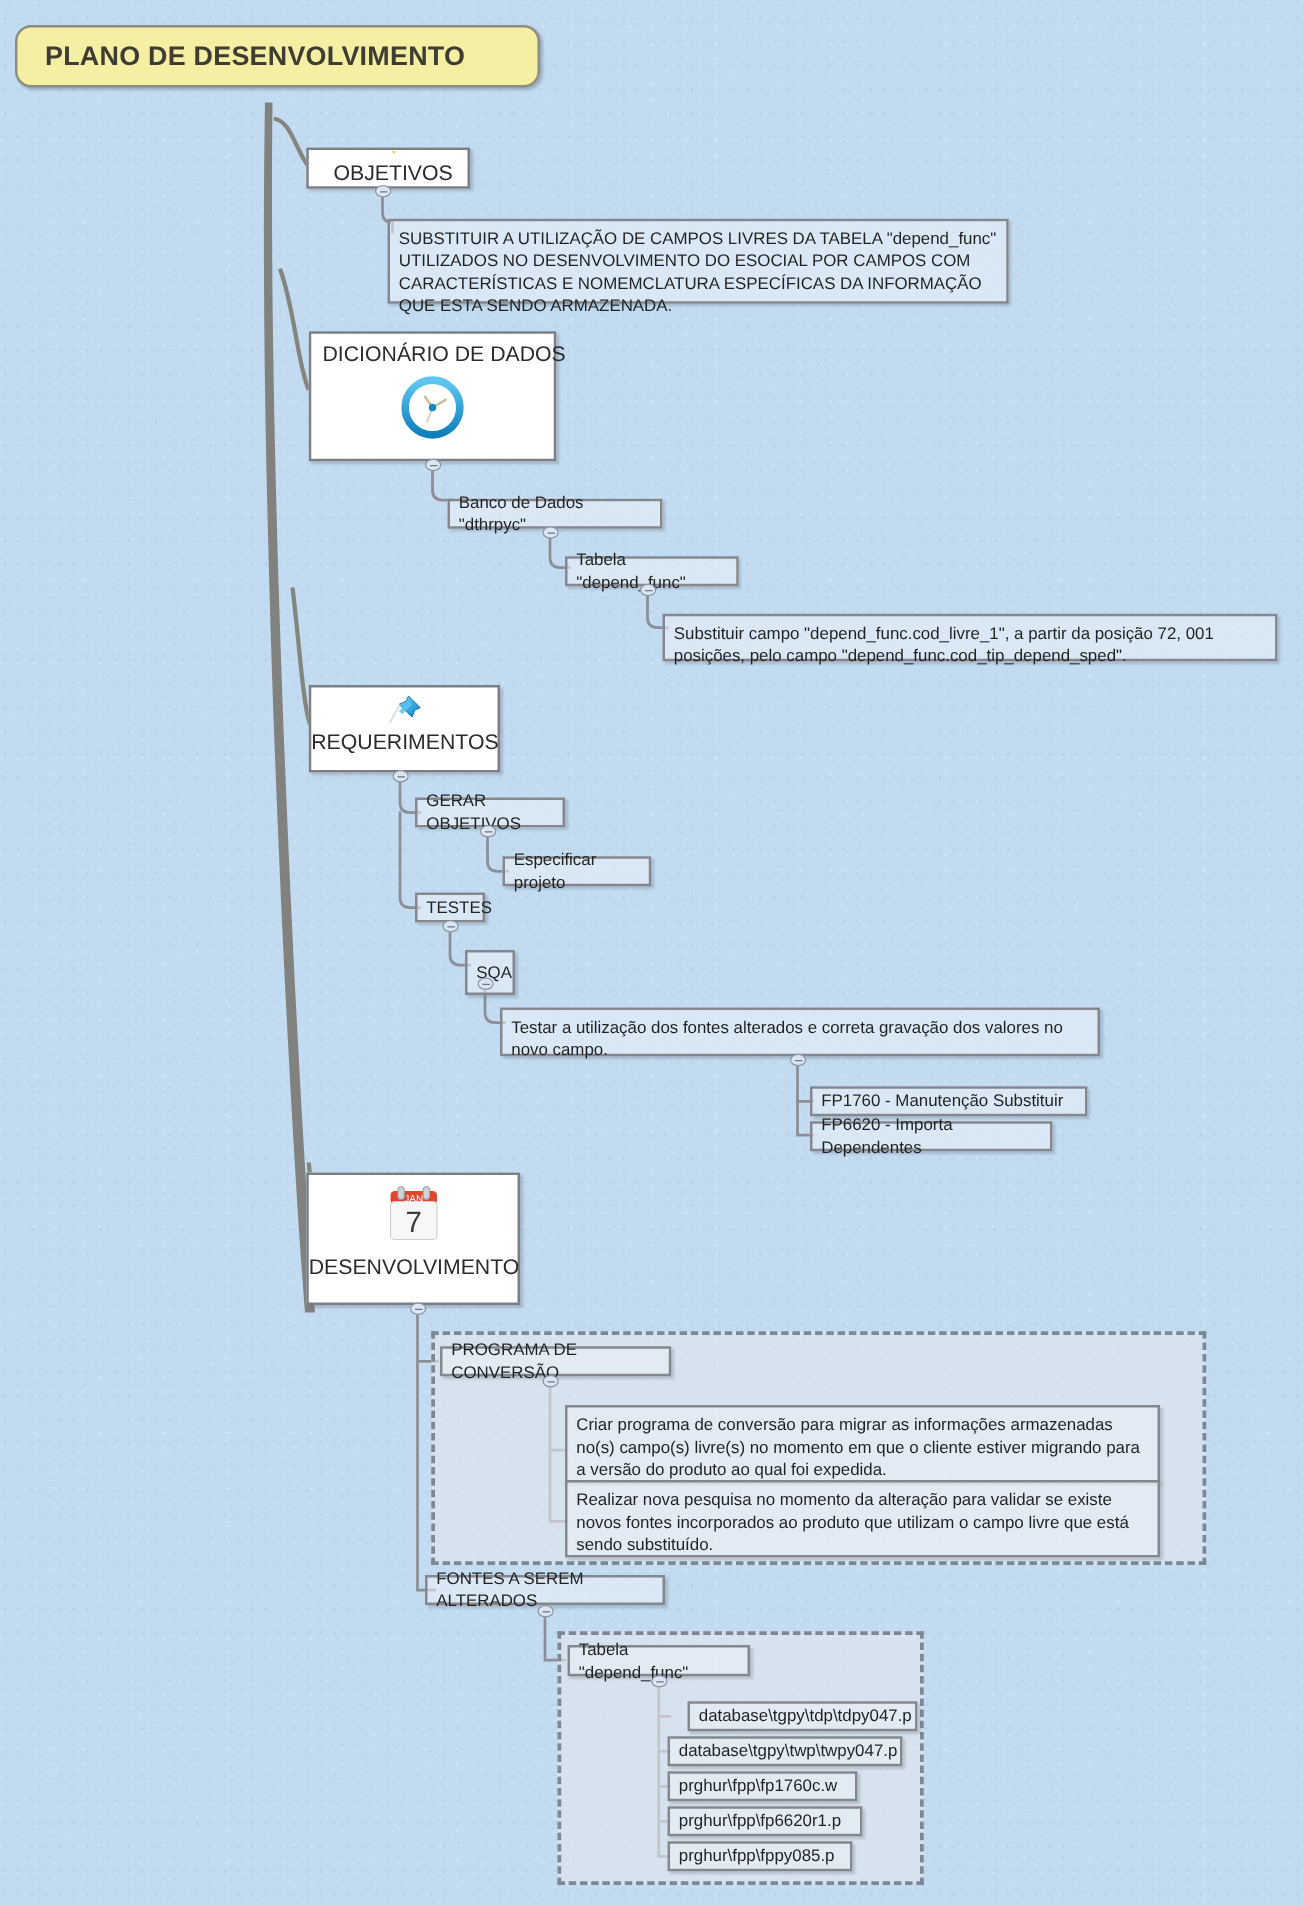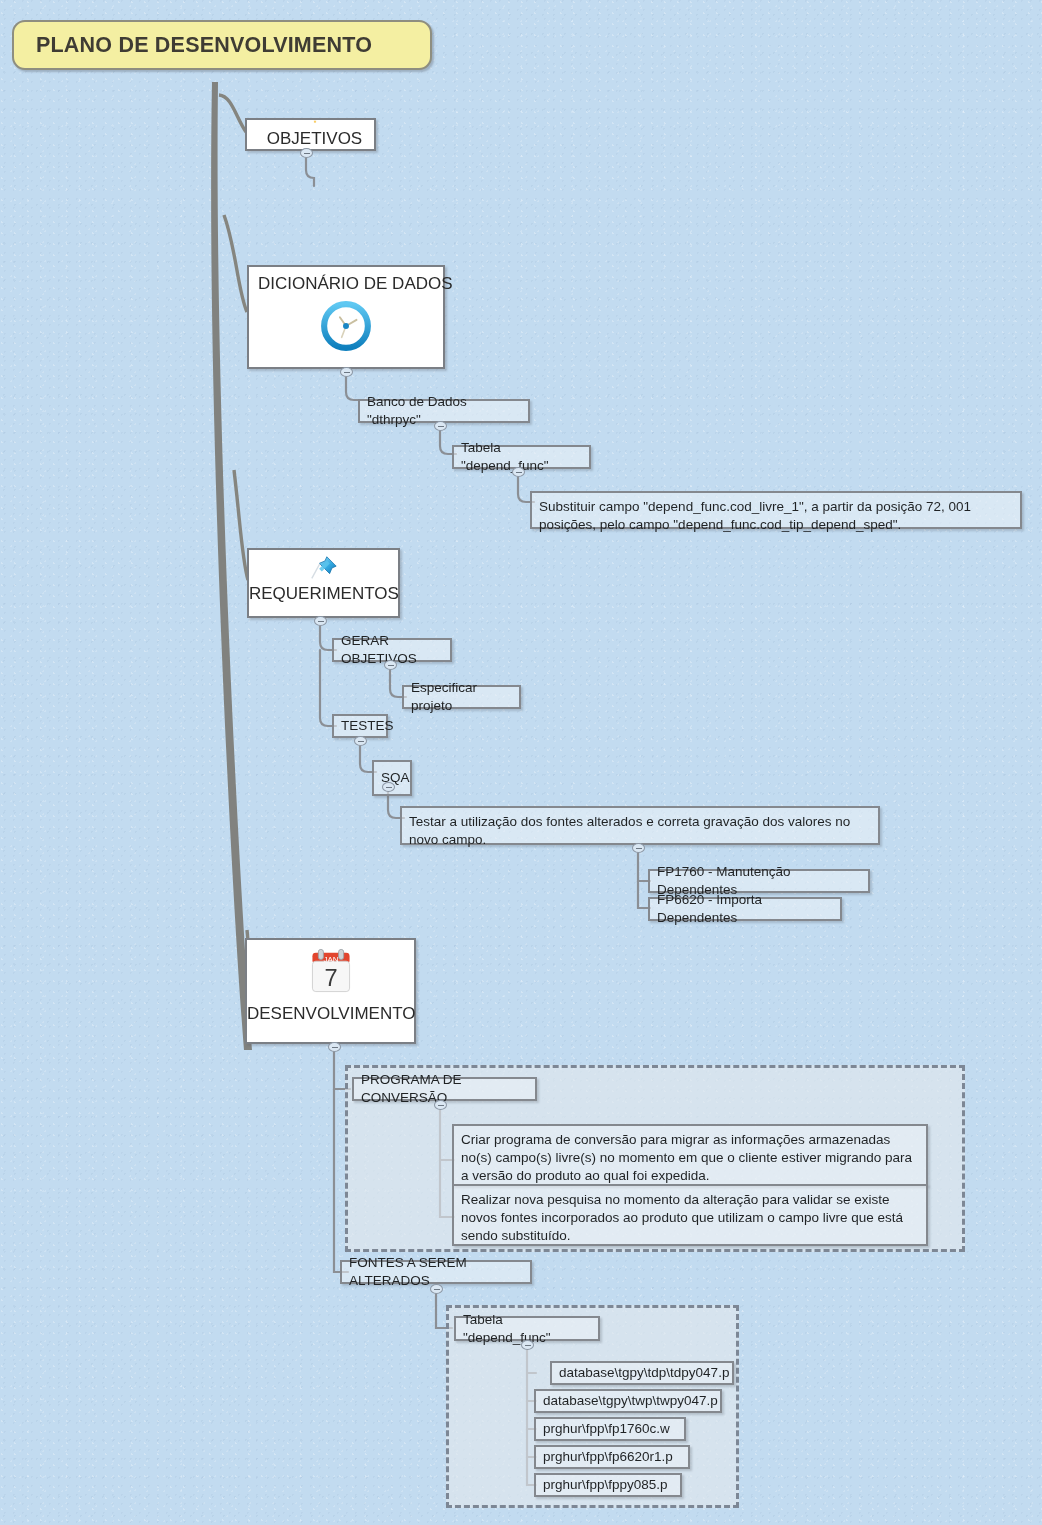--- a/index.html
+++ b/index.html
@@ -146,20 +146,23 @@
   </div>
 
   <div class="node card" style="left:245px;top:118px;width:131px;height:33px;display:flex;align-items:center;gap:6px;padding-left:8px;flex-direction:column;">
     <svg class="icon" width="22" height="22" viewBox="0 0 24 24">
       <polygon points="12,2.5 15,9 22,9.8 16.8,14.4 18.4,21.4 12,17.8 5.6,21.4 7.2,14.4 2,9.8 9,9" fill="#ffc22e" stroke="#e09a10" stroke-width="1"></polygon>
     </svg>
     <span class="caption">OBJETIVOS</span>
   </div>
   <div class="toggle" style="left:300px;top:148px;"></div>
 
+  <div class="node box multi" style="left:310px;top:175px;width:497px;height:68px;">
+    <span class="t">SUBSTITUIR A UTILIZAÇÃO DE CAMPOS LIVRES DA TABELA "depend_func" UTILIZADOS NO DESENVOLVIMENTO DO ESOCIAL POR CAMPOS COM CARACTERÍSTICAS E NOMEMCLATURA ESPECÍFICAS DA INFORMAÇÃO QUE ESTA SENDO ARMAZENADA.</span>
+  </div>
 
   <div class="node card" style="left:247px;top:265px;width:198px;height:104px;">
     <div style="padding:7px 0 0 9px;">
       <span class="caption">DICIONÁRIO DE DADOS</span>
     </div>
     <div style="display:flex;justify-content:center;margin-top:4px;">
       <svg class="icon" width="56" height="56" viewBox="0 0 64 64">
         <defs>
           <linearGradient id="clkG" x1="0" y1="0" x2="0" y2="1">
             <stop offset="0%" stop-color="#5fc8f2"></stop>
@@ -230,21 +233,21 @@
     <span class="t">SQA</span>
   </div>
   <div class="toggle" style="left:382px;top:782px;"></div>
 
   <div class="node box multi" style="left:400px;top:806px;width:480px;height:39px;">
     <span class="t">Testar a utilização dos fontes alterados e correta gravação dos valores no novo campo.</span>
   </div>
   <div class="toggle" style="left:632px;top:843px;"></div>
 
   <div class="node box" style="left:648px;top:869px;width:222px;height:24px;">
-    <span class="t">FP1760 - Manutenção Dependentes</span>
+    <span class="t">FP1760 - Manutenção Substituir</span>
   </div>
   <div class="node box" style="left:648px;top:897px;width:194px;height:24px;">
     <span class="t">FP6620 - Importa Dependentes</span>
   </div>
 
   <div class="node card" style="left:245px;top:938px;width:171px;height:106px;">
     <div style="display:flex;justify-content:center;margin-top:6px;">
       <svg class="icon" width="54" height="54" viewBox="0 0 64 64">
         <rect x="10" y="8" width="44" height="13" rx="4" fill="#e2452e"></rect>
         <rect x="10" y="18" width="44" height="36" rx="4" fill="#f7f7f7" stroke="#ccc" stroke-width="1"></rect>

